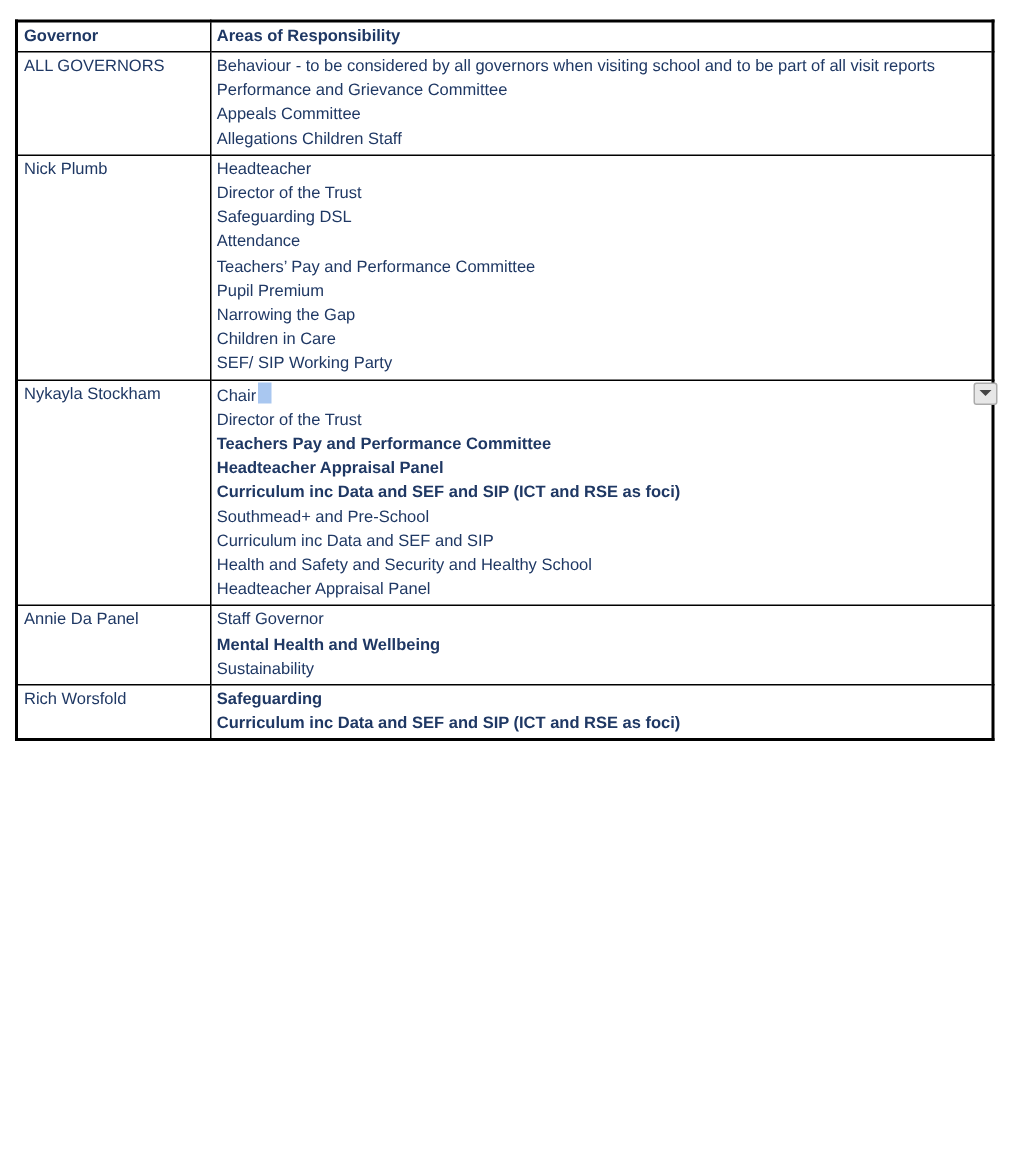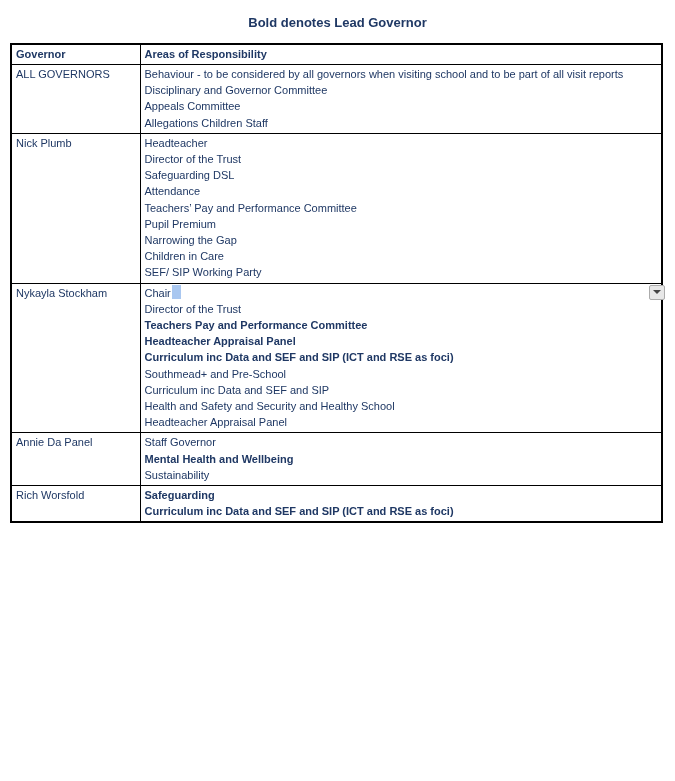--- a/index.html
+++ b/index.html
@@ -86,35 +86,34 @@
     border-right: 4px solid transparent;
     border-top: 4px solid #444444;
   }
 </style>
 </head>
 <body>
 
 <div class="page">
 
 
-  <div class="page-subtitle">Bold denotes Lead Governor</div>
 
   <table class="gov-table">
     <thead>
       <tr>
         <th class="col-gov">Governor</th>
         <th class="col-resp">Areas of Responsibility</th>
       </tr>
     </thead>
     <tbody>
         <tr>
           <td class="col-gov">ALL GOVERNORS</td>
           <td class="col-resp">
             <div class="resp-line">Behaviour - to be considered by all governors when visiting school and to be part of all visit reports</div>
-            <div class="resp-line">Disciplinary and Governor Committee</div>
+            <div class="resp-line">Performance and Grievance Committee</div>
             <div class="resp-line">Appeals Committee</div>
             <div class="resp-line">Allegations Children Staff</div>
           </td>
         </tr>
         <tr>
           <td class="col-gov">Nick Plumb</td>
           <td class="col-resp">
             <div class="resp-line">Headteacher</div>
             <div class="resp-line">Director of the Trust</div>
             <div class="resp-line">Safeguarding DSL</div>

